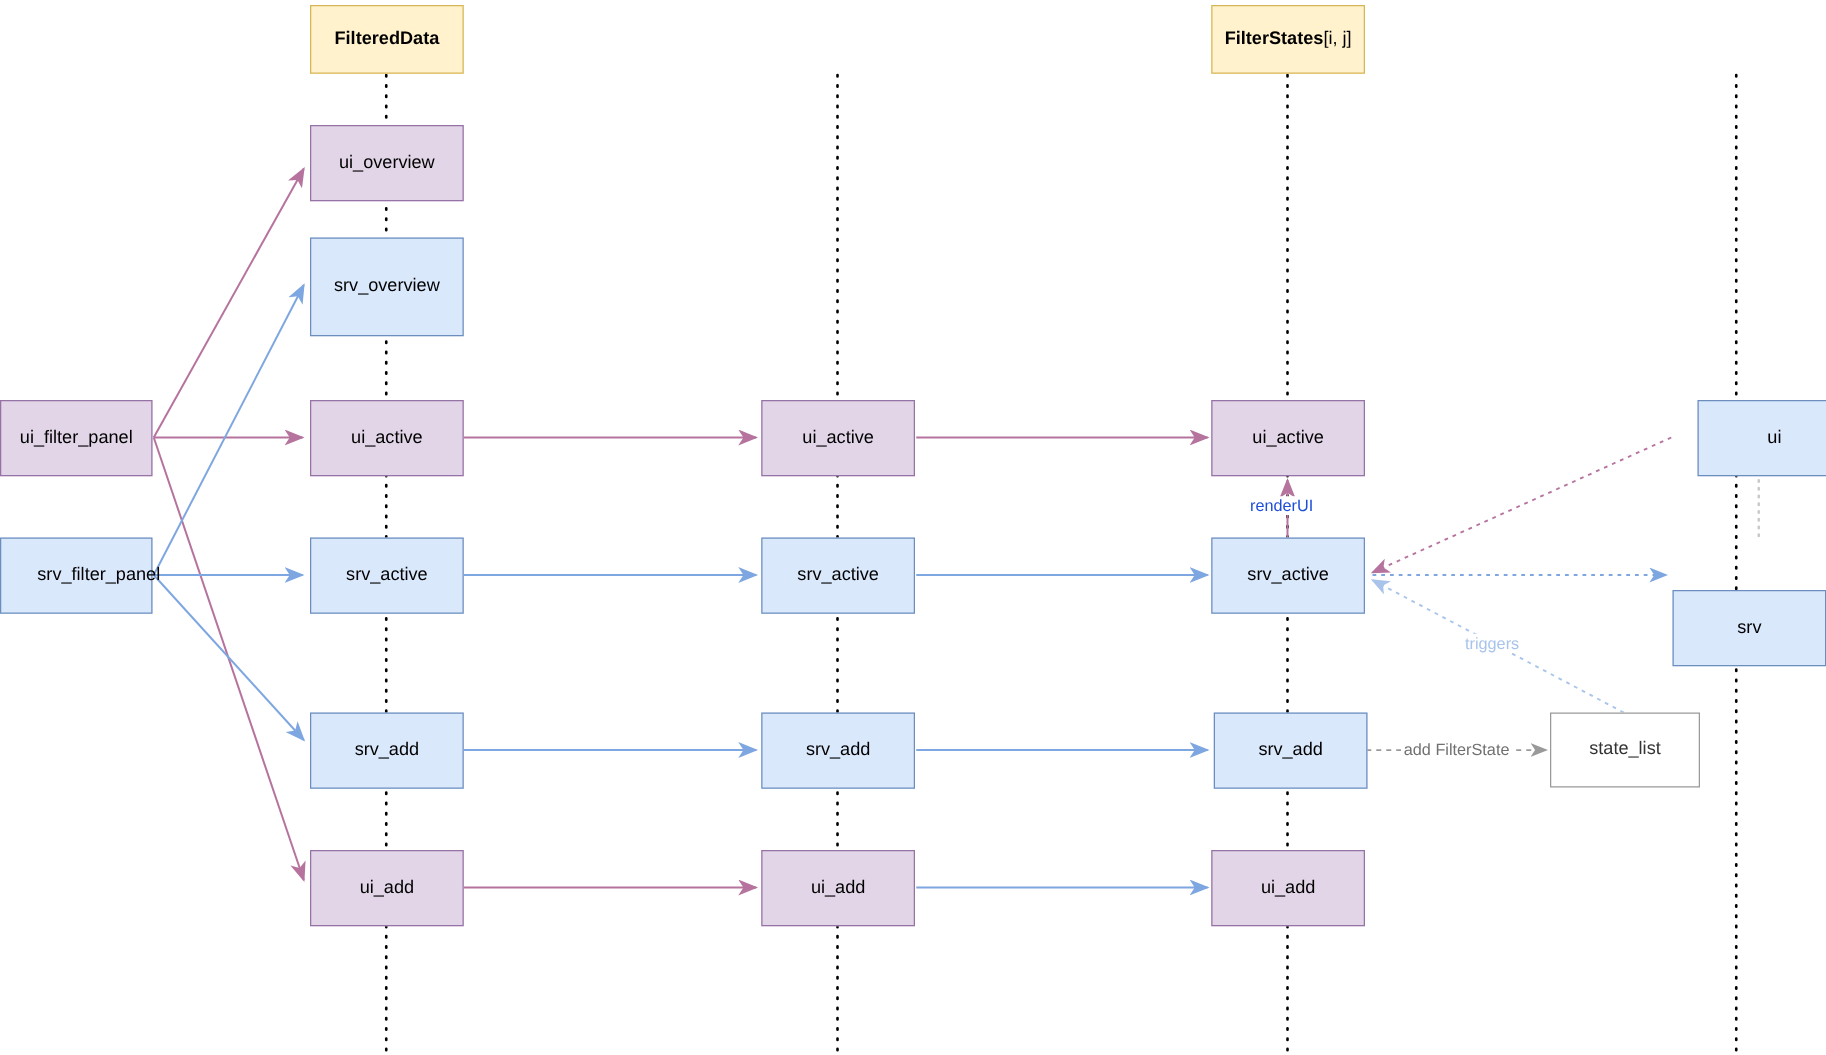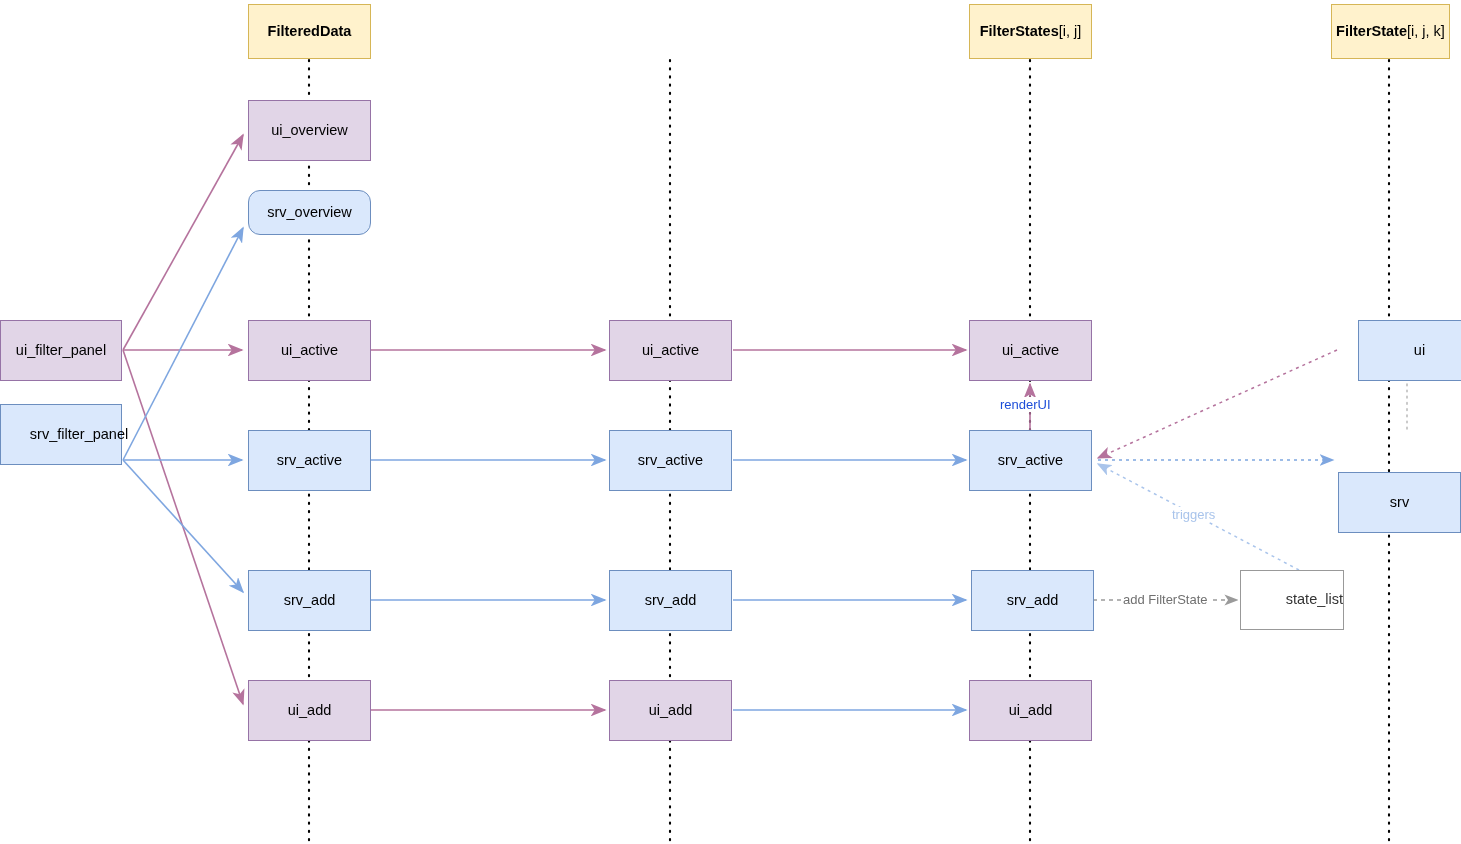--- a/index.html
+++ b/index.html
@@ -136,36 +136,32 @@
     <span class="hmain">FilteredData</span>
       <span class="hsub"></span>
   </div>
 
 
   <div class="node head" style="left:969px;top:4px;width:123px;height:55px;">
     <span class="hmain">FilterStates</span>
       <span class="hsub">[i, j]</span>
   </div>
 
-  <div class="node head" style="left:1331px;top:4px;width:119px;height:55px;">
-    <span class="hmain">FilterState</span>
-      <span class="hsub">[i, j, k]</span>
-  </div>
 
   <div class="node purple" style="left:0px;top:320px;width:122px;height:61px;">
     <span>ui_filter_panel</span>
   </div>
-  <div class="node blue" style="left:0px;top:404px;width:122px;height:61px;padding-left:36px;">
+  <div class="node blue" style="left:0px;top:430px;width:122px;height:61px;padding-left:36px;">
     <span>srv_filter_panel</span>
   </div>
 
   <div class="node purple" style="left:248px;top:100px;width:123px;height:61px;">
     <span>ui_overview</span>
   </div>
-  <div class="node blue" style="left:248px;top:190px;width:123px;height:45px;border-radius:12px;">
+  <div class="node blue" style="left:248px;top:190px;width:123px;height:79px;">
     <span>srv_overview</span>
   </div>
   <div class="node purple" style="left:248px;top:320px;width:123px;height:61px;">
     <span>ui_active</span>
   </div>
   <div class="node blue" style="left:248px;top:430px;width:123px;height:61px;">
     <span>srv_active</span>
   </div>
   <div class="node blue" style="left:248px;top:570px;width:123px;height:61px;">
     <span>srv_add</span>
@@ -200,21 +196,21 @@
     <span>ui_add</span>
   </div>
 
   <div class="node blue" style="left:1338px;top:320px;width:123px;height:61px;margin-left:20px;">
     <span>ui</span>
   </div>
   <div class="node blue" style="left:1338px;top:430px;width:123px;height:61px;margin-top:42px;">
     <span>srv</span>
   </div>
 
-  <div class="node plain" style="left:1240px;top:570px;width:104px;height:60px;justify-content:flex-end;">
+  <div class="node plain" style="left:1240px;top:570px;width:120px;height:60px;">
     <span>state_list</span>
   </div>
 
   <div class="edge-label lbl-purple" style="left:998px;top:397px;">
     <span>renderUI</span>
   </div>
   <div class="edge-label lbl-blue" style="left:1170px;top:507px;">
     <span>triggers</span>
   </div>
   <div class="edge-label lbl-gray" style="left:1121px;top:592px;">

